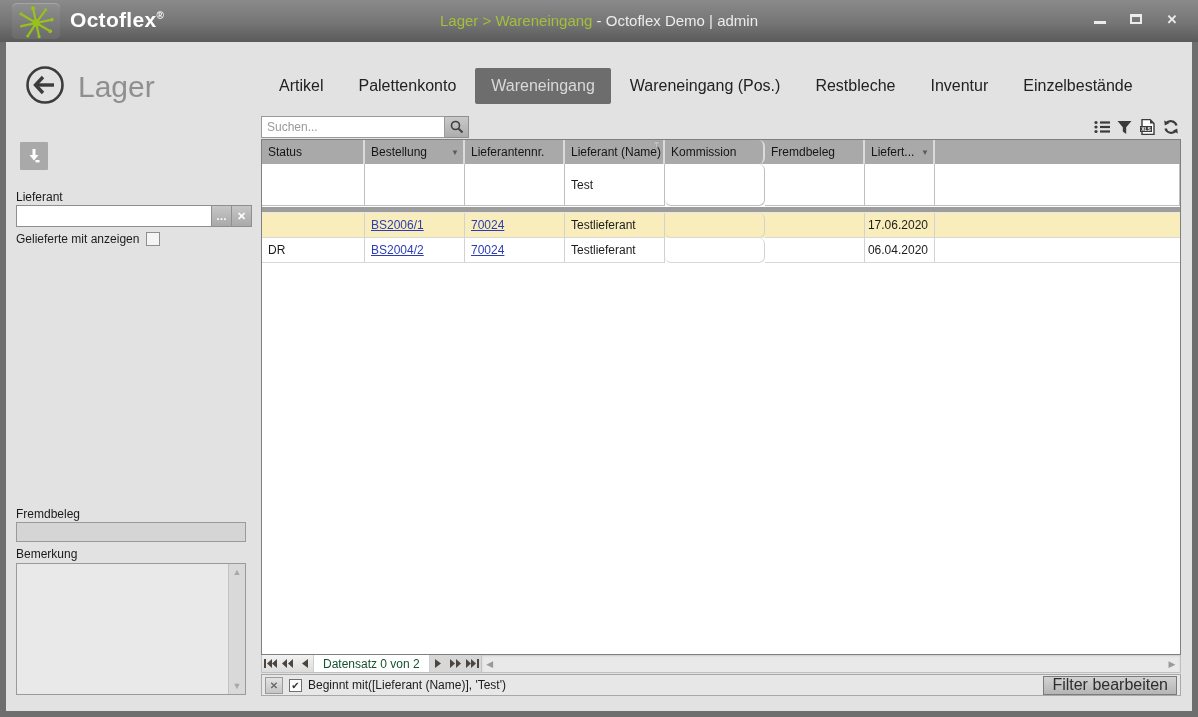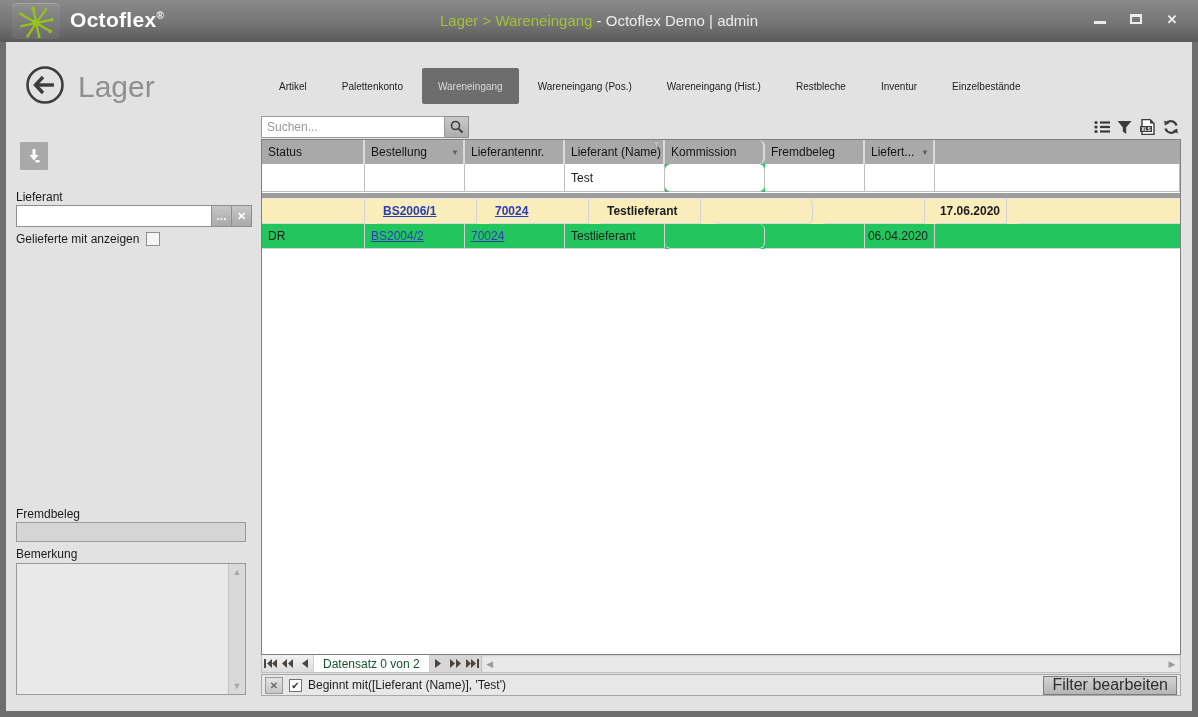--- a/index.html
+++ b/index.html
@@ -47,46 +47,46 @@
   .lbl-bemerkung { top:505px; }
   .textarea-box { position:absolute; left:10px; top:521px; width:230px; height:132px; background:#e9e9e9; border:1px solid #9a9a9a; }
   .textarea-box .ta-text { position:absolute; left:3px; top:2px; right:20px; bottom:2px; font-size:12px; }
   .v-scroll { position:absolute; right:0; top:0; bottom:0; width:17px; background:#d9d9d9; border-left:1px solid #c2c2c2; display:flex; flex-direction:column; justify-content:space-between; }
   .v-scroll .sbtn { height:16px; display:flex; align-items:center; justify-content:center; color:#a8a8a8; font-size:9px; cursor:pointer; }
 
   
   .main { position:absolute; left:249px; top:0; right:0; bottom:0; }
 
   .tabs { position:absolute; left:8px; top:26px; height:36px; display:flex; gap:3px; align-items:stretch; }
-  .tab { display:flex; align-items:center; padding:0 16px; font-size:10px; color:#222; cursor:pointer; white-space:nowrap; }
+  .tab { display:flex; align-items:center; padding:0 16px; font-size:16px; color:#222; cursor:pointer; white-space:nowrap; }
   .tab.selected { background:#6d6d6d; color:#d9d9d9; border-radius:2px; }
 
   .search-row { position:absolute; left:6px; top:74px; right:12px; height:22px; display:flex; align-items:center; }
   .search-input { width:184px; height:22px; border:1px solid #9a9a9a; background:#fff; font:12px "Liberation Sans",sans-serif; padding:0 5px; color:#333; }
   .search-input::placeholder { color:#9a9a9a; }
   .search-btn { width:24px; height:22px; border:1px solid #8f8f8f; border-left:none; background:linear-gradient(#c9c9c9,#adadad); display:flex; align-items:center; justify-content:center; cursor:pointer; }
   .grid-tools { margin-left:auto; display:flex; gap:4px; align-items:center; }
   .tool-icon { width:19px; height:18px; display:flex; align-items:center; justify-content:center; cursor:pointer; }
 
   
-  .grid { position:absolute; left:6px; top:97px; width:920px; height:516px; background:#22c55e; border:1px solid #7f7f7f; display:flex; flex-direction:column; }
+  .grid { position:absolute; left:6px; top:97px; width:920px; height:516px; background:#ffffff; border:1px solid #7f7f7f; display:flex; flex-direction:column; }
   .grow { display:flex; }
   .c0{width:103px;} .c1{width:100px;} .c2{width:100px;} .c3{width:100px;} .c4{width:100px;border-radius:6px;} .c5{width:100px;} .c6{width:70px;} .c7{flex:1;}
   .ghead { height:24px; background:#a9a9a9; }
   .ghead .hcell { display:flex; align-items:center; padding-left:6px; border-right:2px solid #dadada; color:#161616; position:relative; cursor:pointer; }
   .ghead .hcell:last-child { border-right:none; }
   .sort-arrow { position:absolute; right:4px; top:8px; font-size:8px; color:#5c5c5c; }
   .hfilter { position:absolute; right:2px; top:1px; opacity:.55; }
-  .gfilter { height:28px; }
+  .gfilter { height:42px; }
   .gfilter .fcell { background:#fff; border-right:1px solid #bfbfbf; border-bottom:1px solid #bfbfbf; display:flex; align-items:center; padding-left:6px; cursor:text; }
   .gsep { height:7px; background:#9d9d9d; border-top:1px solid #ffffff; border-bottom:1px solid #e8e8e8; }
   .grow-data { height:25px; }
   .grow-data .cell { display:flex; align-items:center; padding:0 6px; border-right:1px solid #d2d2d2; border-bottom:1px solid #d8d8d8; overflow:hidden; white-space:nowrap; }
   .grow-data .cell:last-child { border-right:none; }
-  .grow-data.selected { background:#f8edbb; font-weight:bold;gap:12px; }
+  .grow-data.selected { background:#f8edbb; font-weight:normal; }
   .cell.num { justify-content:flex-end; }
   .cell a { color:#2b3cb5; text-decoration:underline; cursor:pointer; }
   .gbody-fill { flex:1; background:#fff; }
 
   
   .pager { position:absolute; left:6px; top:613px; width:920px; height:18px; display:flex; align-items:stretch;
     background:linear-gradient(#f2f2f2,#dcdcdc); border:1px solid #c0c0c0; border-top:none; }
   .pbtn { width:17px; display:flex; align-items:center; justify-content:center; cursor:pointer; }
   .pgroup-r { background:#d7d7d7; display:flex; }
   .pager-label { background:#ffffff; display:flex; align-items:center; padding:0 9px; font-size:12px; color:#14532d; border-left:1px solid #cfcfcf; border-right:1px solid #cfcfcf; }
@@ -192,21 +192,20 @@
       </div>
     </div>
 
     <div class="main">
 
       <div class="tabs">
         <div class="tab">Artikel</div>
         <div class="tab">Palettenkonto</div>
         <div class="tab selected">Wareneingang</div>
         <div class="tab">Wareneingang (Pos.)</div>
-        <div class="tab">Wareneingang (Hist.)</div>
         <div class="tab">Restbleche</div>
         <div class="tab">Inventur</div>
         <div class="tab">Einzelbestände</div>
       </div>
 
       <div class="search-row">
         <input type="text" class="search-input" placeholder="Suchen..." style="">
         <div class="search-btn">
           <svg width="14" height="14" viewBox="0 0 14 14">
             <circle cx="5.5" cy="5.5" r="4" fill="none" stroke="#3f3f3f" stroke-width="1.6"></circle>

